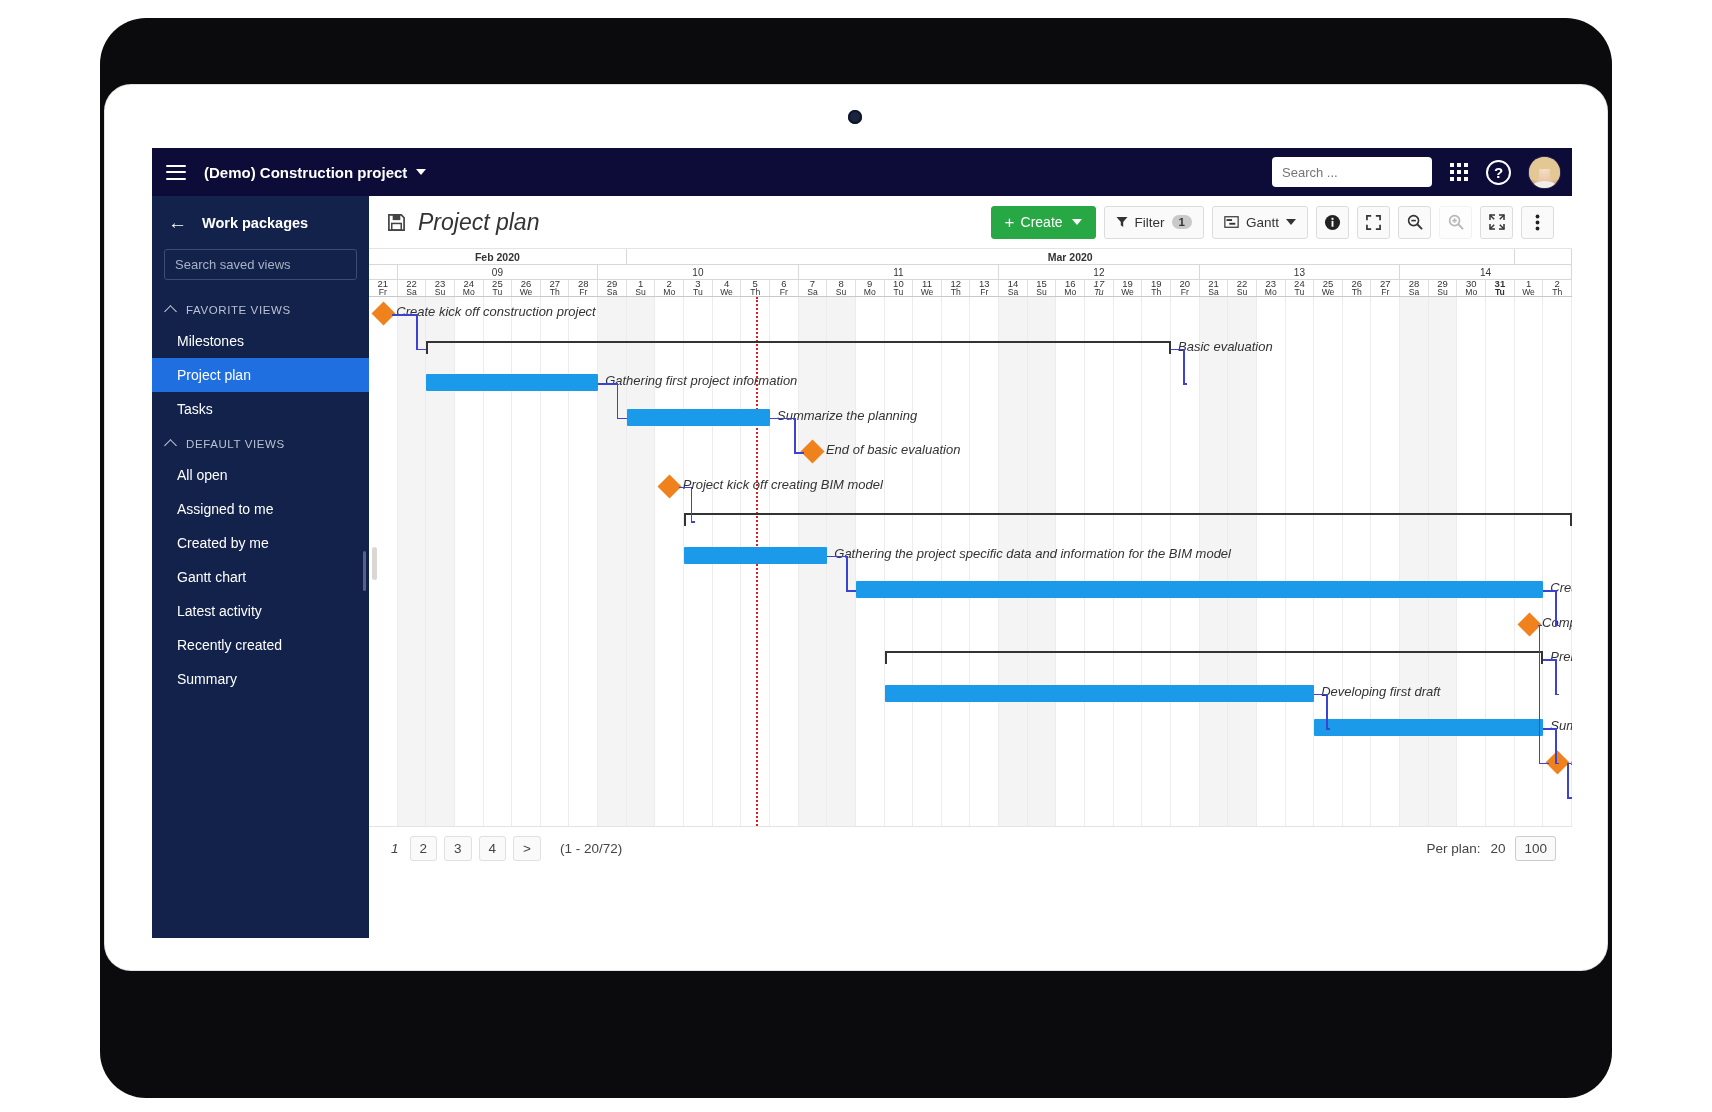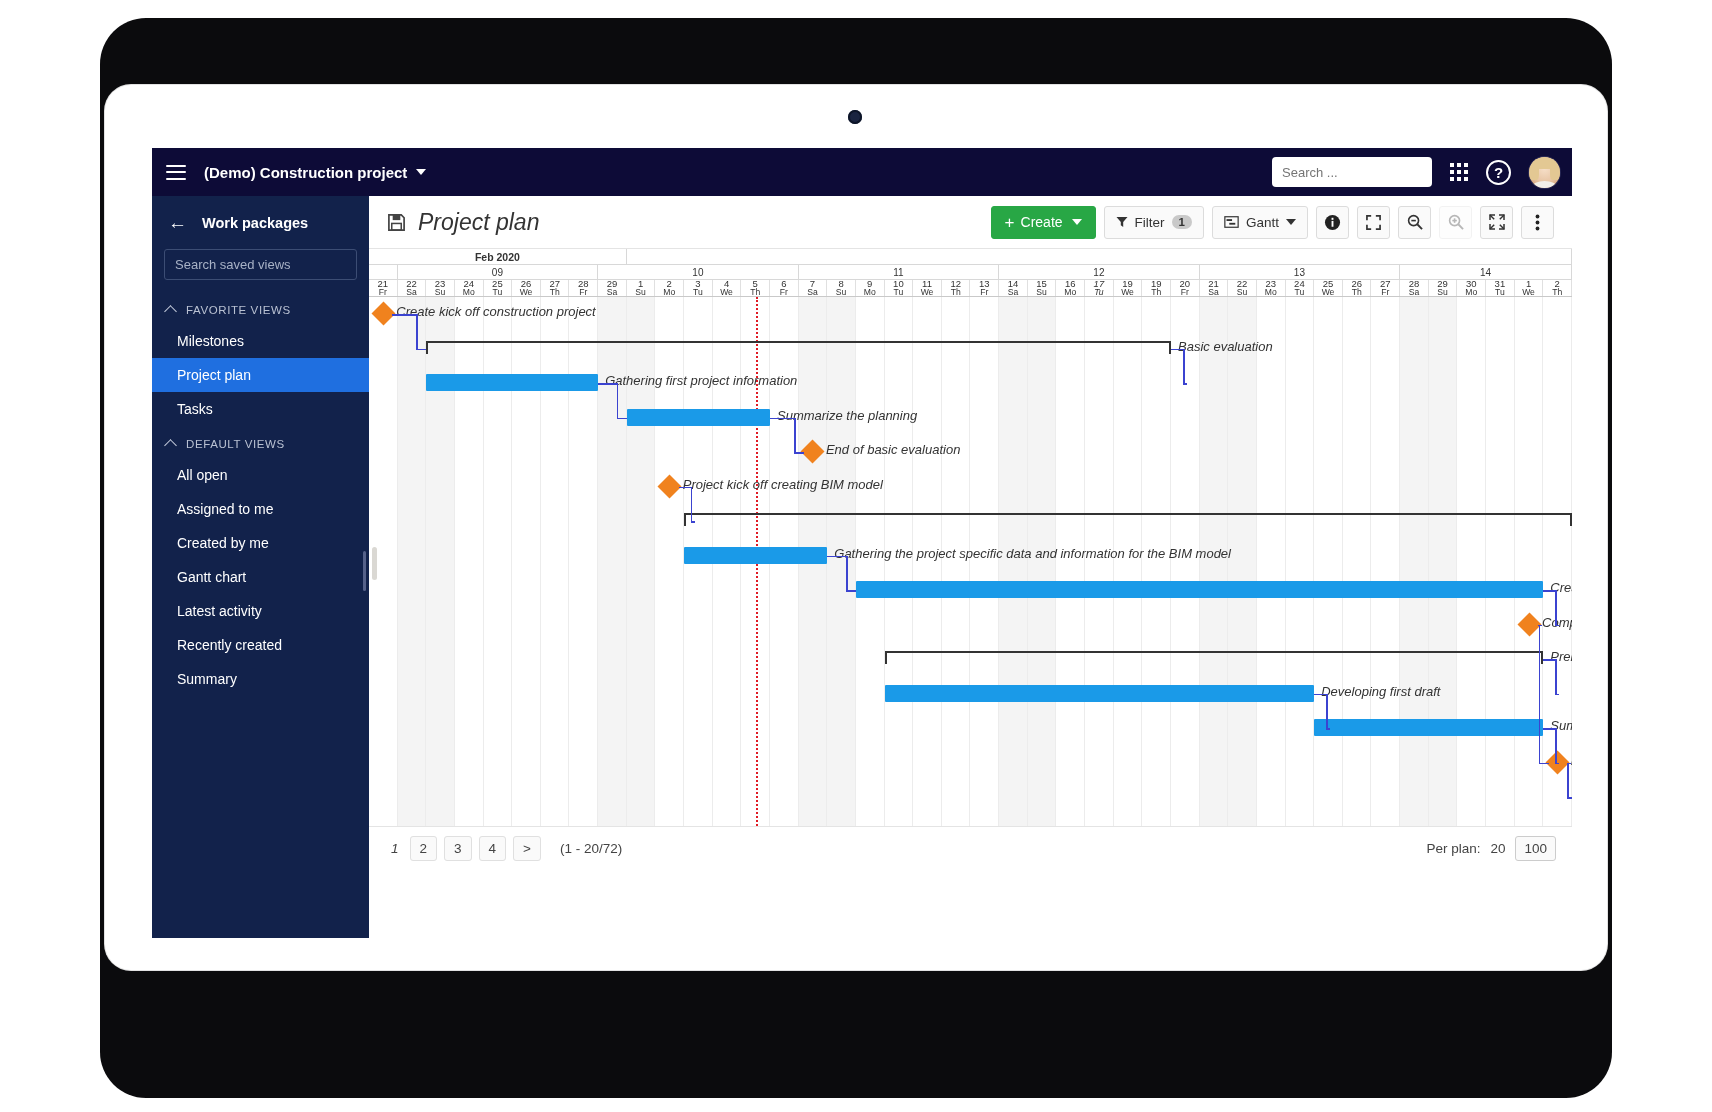--- a/index.html
+++ b/index.html
@@ -444,20 +444,21 @@
               <circle cx="2.5" cy="14.5" r="1.9" fill="#222"></circle>
             </svg>
           </div>
         </div>
       </div>
 
       <div id="gantt">
         <div id="gantt-head">
           <div class="hd-row" id="hd-month">
               <div class="hd-cell" style="left: 0px; width: 257.786px;">Feb 2020</div>
+              <div class="hd-cell" style="left: 257.786px; width: 887.929px;">Mar 2020</div>
               <div class="hd-cell" style="left: 1145.71px; width: 57.2857px;"></div>
             </div>
           <div class="hd-row" id="hd-week">
               <div class="hd-cell week" style="left: 0px; width: 28.6429px;"></div>
               <div class="hd-cell week" style="left: 28.6429px; width: 200.5px; text-align: center;">09</div>
               <div class="hd-cell week" style="left: 229.143px; width: 200.5px;">10</div>
               <div class="hd-cell week" style="left: 429.643px; width: 200.5px;">11</div>
               <div class="hd-cell week" style="left: 630.143px; width: 200.5px;">12</div>
               <div class="hd-cell week" style="left: 830.643px; width: 200.5px;">13</div>
               <div class="hd-cell week" style="left: 1031.14px; width: 171.857px;">14</div>
@@ -612,21 +613,21 @@
                 <div style="font-size: 8.6px;">Sa</div>
               </div>
               <div class="day-cell" style="left: 1059.79px; width: 28.6429px;">
                 <div>29</div>
                 <div style="font-size: 8.6px;">Su</div>
               </div>
               <div class="day-cell" style="left: 1088.43px; width: 28.6429px;">
                 <div>30</div>
                 <div style="font-size: 8.6px;">Mo</div>
               </div>
-              <div class="day-cell" style="left: 1117.07px; width: 28.6429px;">
+              <div class="day-cell" style="left: 1117.07px; width: 28.6429px; font-weight: bold;">
                 <div>31</div>
                 <div style="font-size: 8.6px;">Tu</div>
               </div>
               <div class="day-cell" style="left: 1145.71px; width: 28.6429px;">
                 <div>1</div>
                 <div style="font-size: 8.6px;">We</div>
               </div>
               <div class="day-cell" style="left: 1174.36px; width: 28.6429px;">
                 <div>2</div>
                 <div style="font-size: 8.6px;">Th</div>

